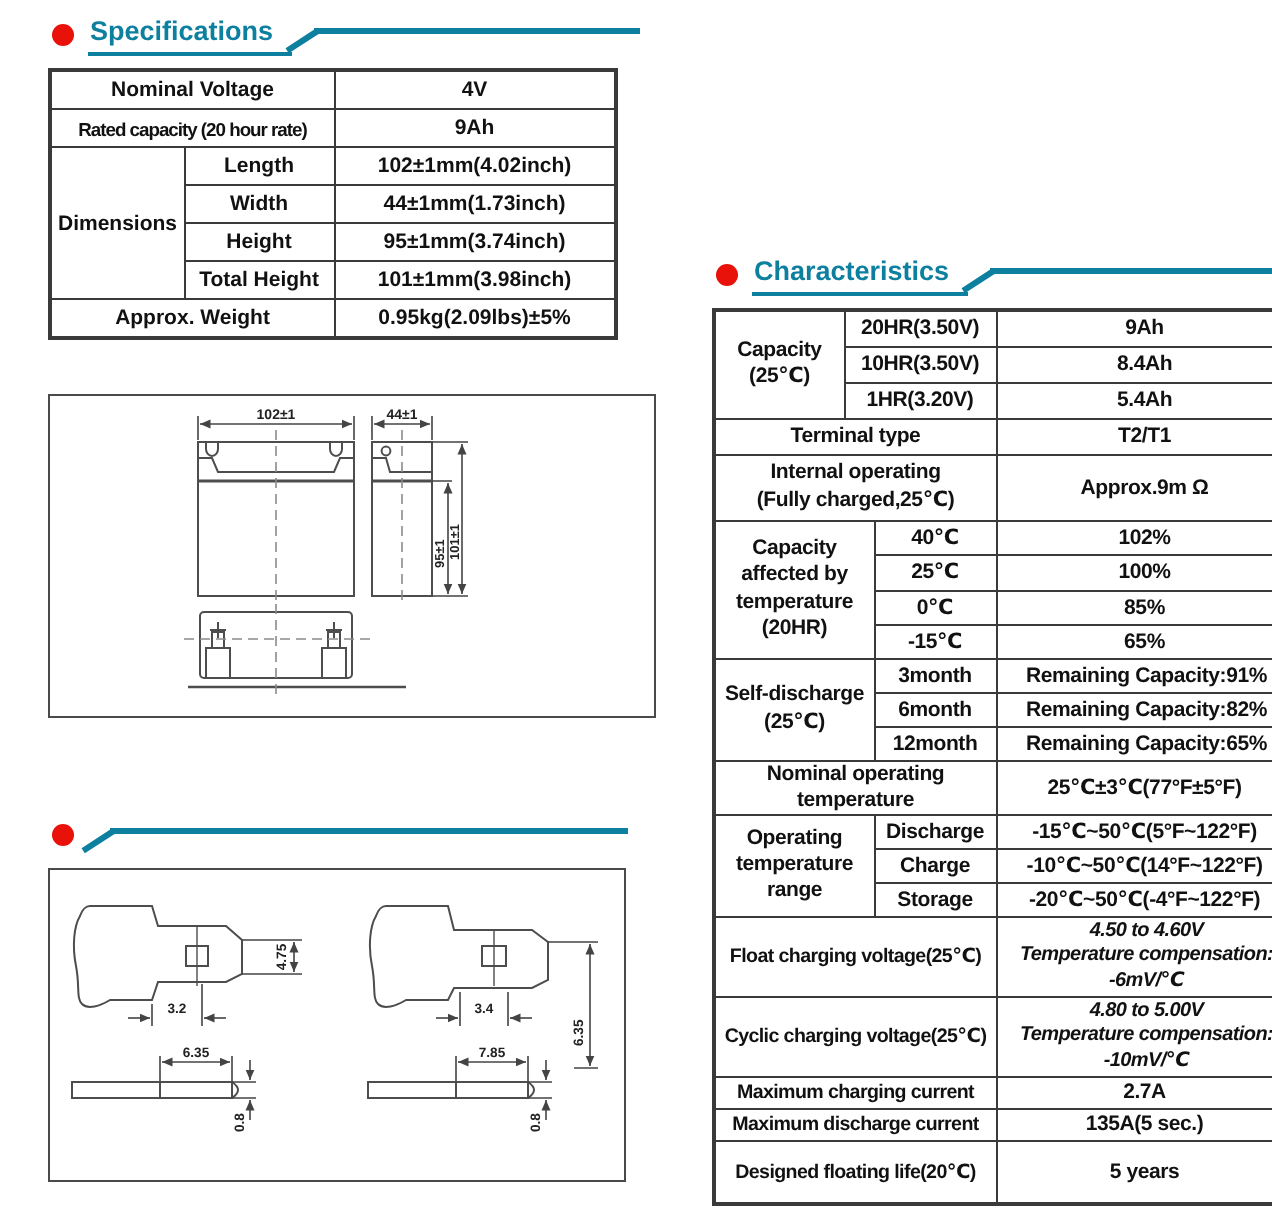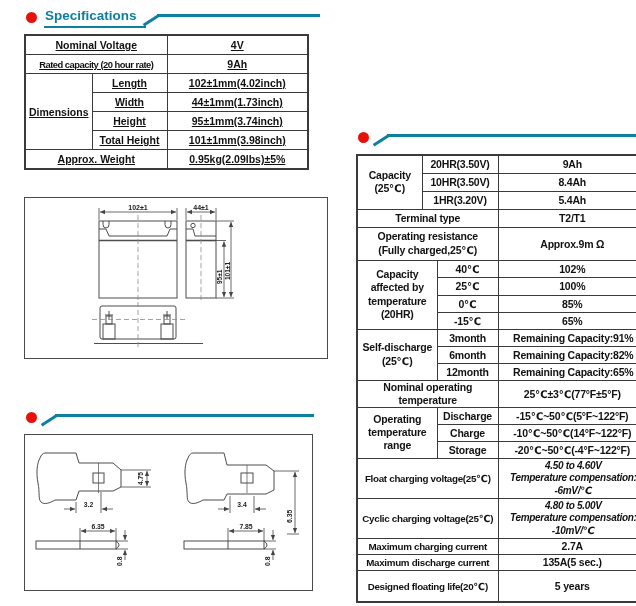--- a/index.html
+++ b/index.html
@@ -14,21 +14,21 @@
   .bullet { flex:none; width:11px; height:11px; border-radius:50%; background:#e8120b; margin:4px 7px 0 2px; }
   .sec-title { font-size:13.5px; font-weight:bold; color:#0d7f9f; line-height:15px;
                padding:0 9px 3px 1px; border-bottom:2.5px solid #0d7f9f; white-space:pre; }
   .swoosh { flex:1; position:relative; height:21px; min-width:18px; }
   .swoosh .diag { position:absolute; left:-4px; top:11px; width:18px; height:2.5px; background:#0d7f9f; transform:rotate(-33deg); }
   .swoosh .hline { position:absolute; left:11px; right:0; top:6px; height:2.5px; background:#0d7f9f; }
   
   .tbl { border-collapse:collapse; table-layout:fixed; border:2px solid #3a3a3a; background:#fff; }
   .tbl td { border:1px solid #3a3a3a; text-align:center; vertical-align:middle;
             padding:0 2px; font-weight:bold; color:#111; overflow:hidden; }
-  .spec-tbl { width:283px; font-size:10.5px; margin-top:2px;text-decoration:underline; }
+  .spec-tbl { width:283px; font-size:10.5px; margin-top:2px; }
   .spec-tbl td { height:18px; }
   .char-tbl { width:290px; font-size:10.5px; letter-spacing:-0.2px; margin-top:2px; }
   .pre  { white-space:pre-line; line-height:1.25; }
   .left { text-align:center; padding-left:4px !important; }
   .small { font-size:9.4px; letter-spacing:-0.5px; white-space:nowrap;margin-top:30px; }
   .lbl3  { font-size:9.8px; letter-spacing:-0.3px; white-space:nowrap; }
   .val3  { font-size:10px; letter-spacing:-0.3px;font-style:italic; }
   
   .draw-box { border:1.2px solid #4a4a4a; background:#fff; }
   svg text { font-family:"Liberation Sans","DejaVu Sans",sans-serif; font-weight:bold; fill:#222; }
@@ -217,20 +217,21 @@
           <text x="221" y="93.5" text-anchor="middle">7.85</text>
           <text transform="translate(245,131) rotate(-90)">0.8</text>
         </g>
       </svg>
     </div>
   </div>
 
   <div class="sec" style="top:128px; left:340px; width:292px;">
     <div class="sec-head">
       <span class="bullet"></span>
+      <span class="sec-title">Characteristics</span>
       <span class="swoosh">
           <span class="diag"></span>
           <span class="hline"></span>
         </span>
     </div>
     <table class="tbl char-tbl">
       <colgroup>
           <col style="width:65px">
           <col style="width:15px">
           <col style="width:61px">
@@ -249,21 +250,21 @@
       </tr>
       <tr style="height:18px">
         <td colspan="2">1HR(3.20V)</td>
         <td>5.4Ah</td>
       </tr>
       <tr style="height:18px">
         <td colspan="3">Terminal type</td>
         <td>T2/T1</td>
       </tr>
       <tr style="height:33px">
-        <td colspan="3" class="pre">Operating resistance
+        <td colspan="3" class="pre">Internal operating
 (Fully charged,25℃)</td>
         <td>Approx.9m Ω</td>
       </tr>
       <tr style="height:17px">
         <td rowspan="4" colspan="2" class="pre">Capacity
 affected by
 temperature
 (20HR)</td>
         <td>40℃</td>
         <td>102%</td>

